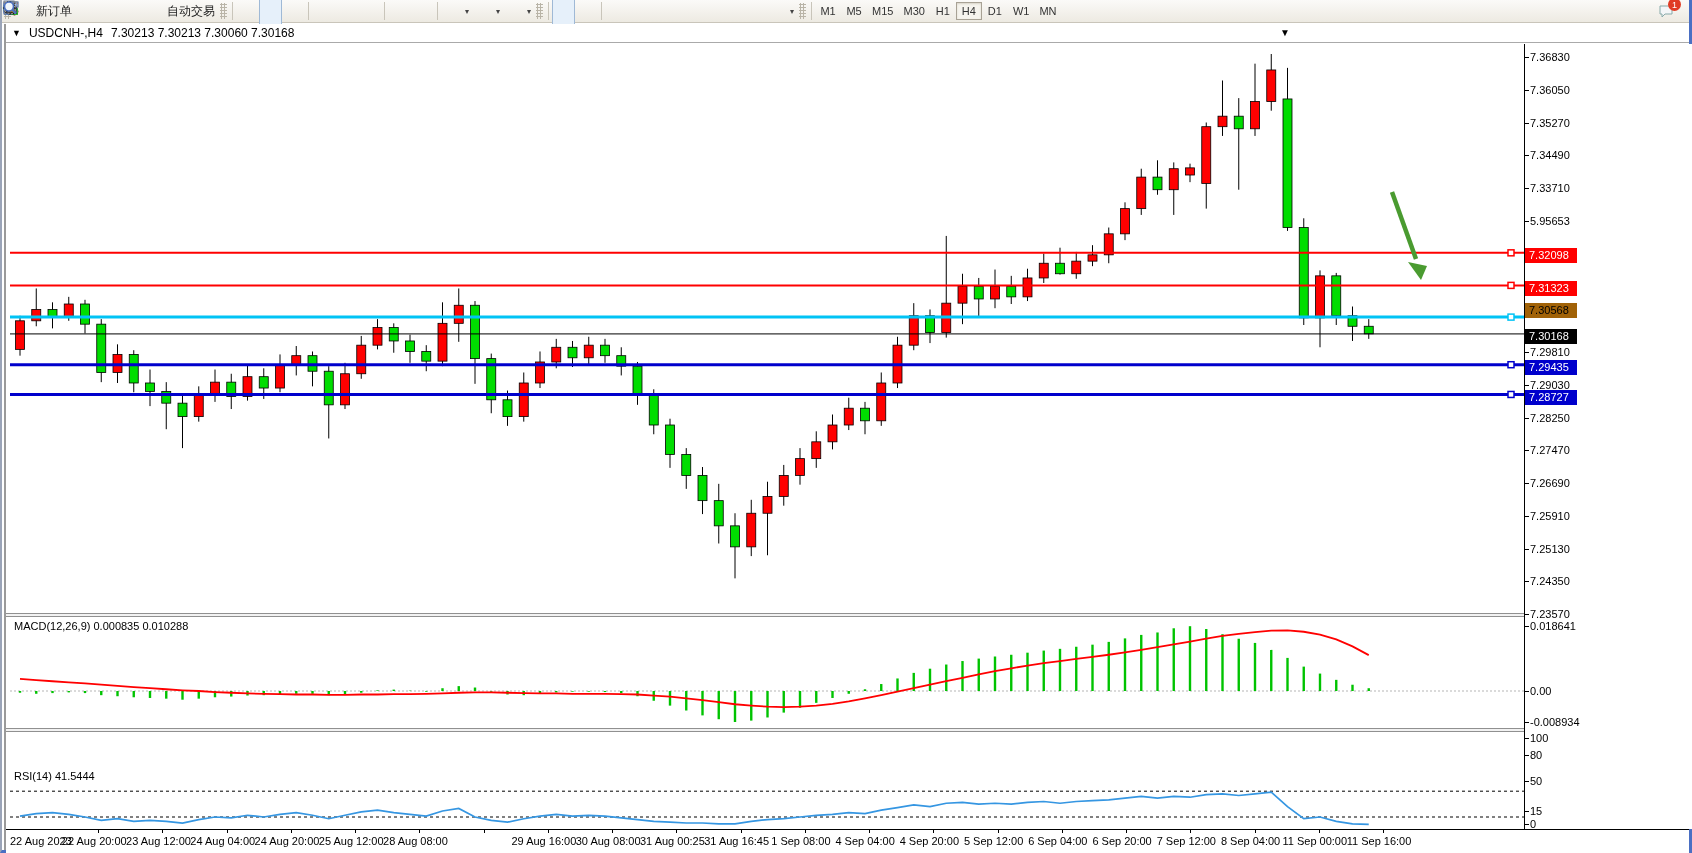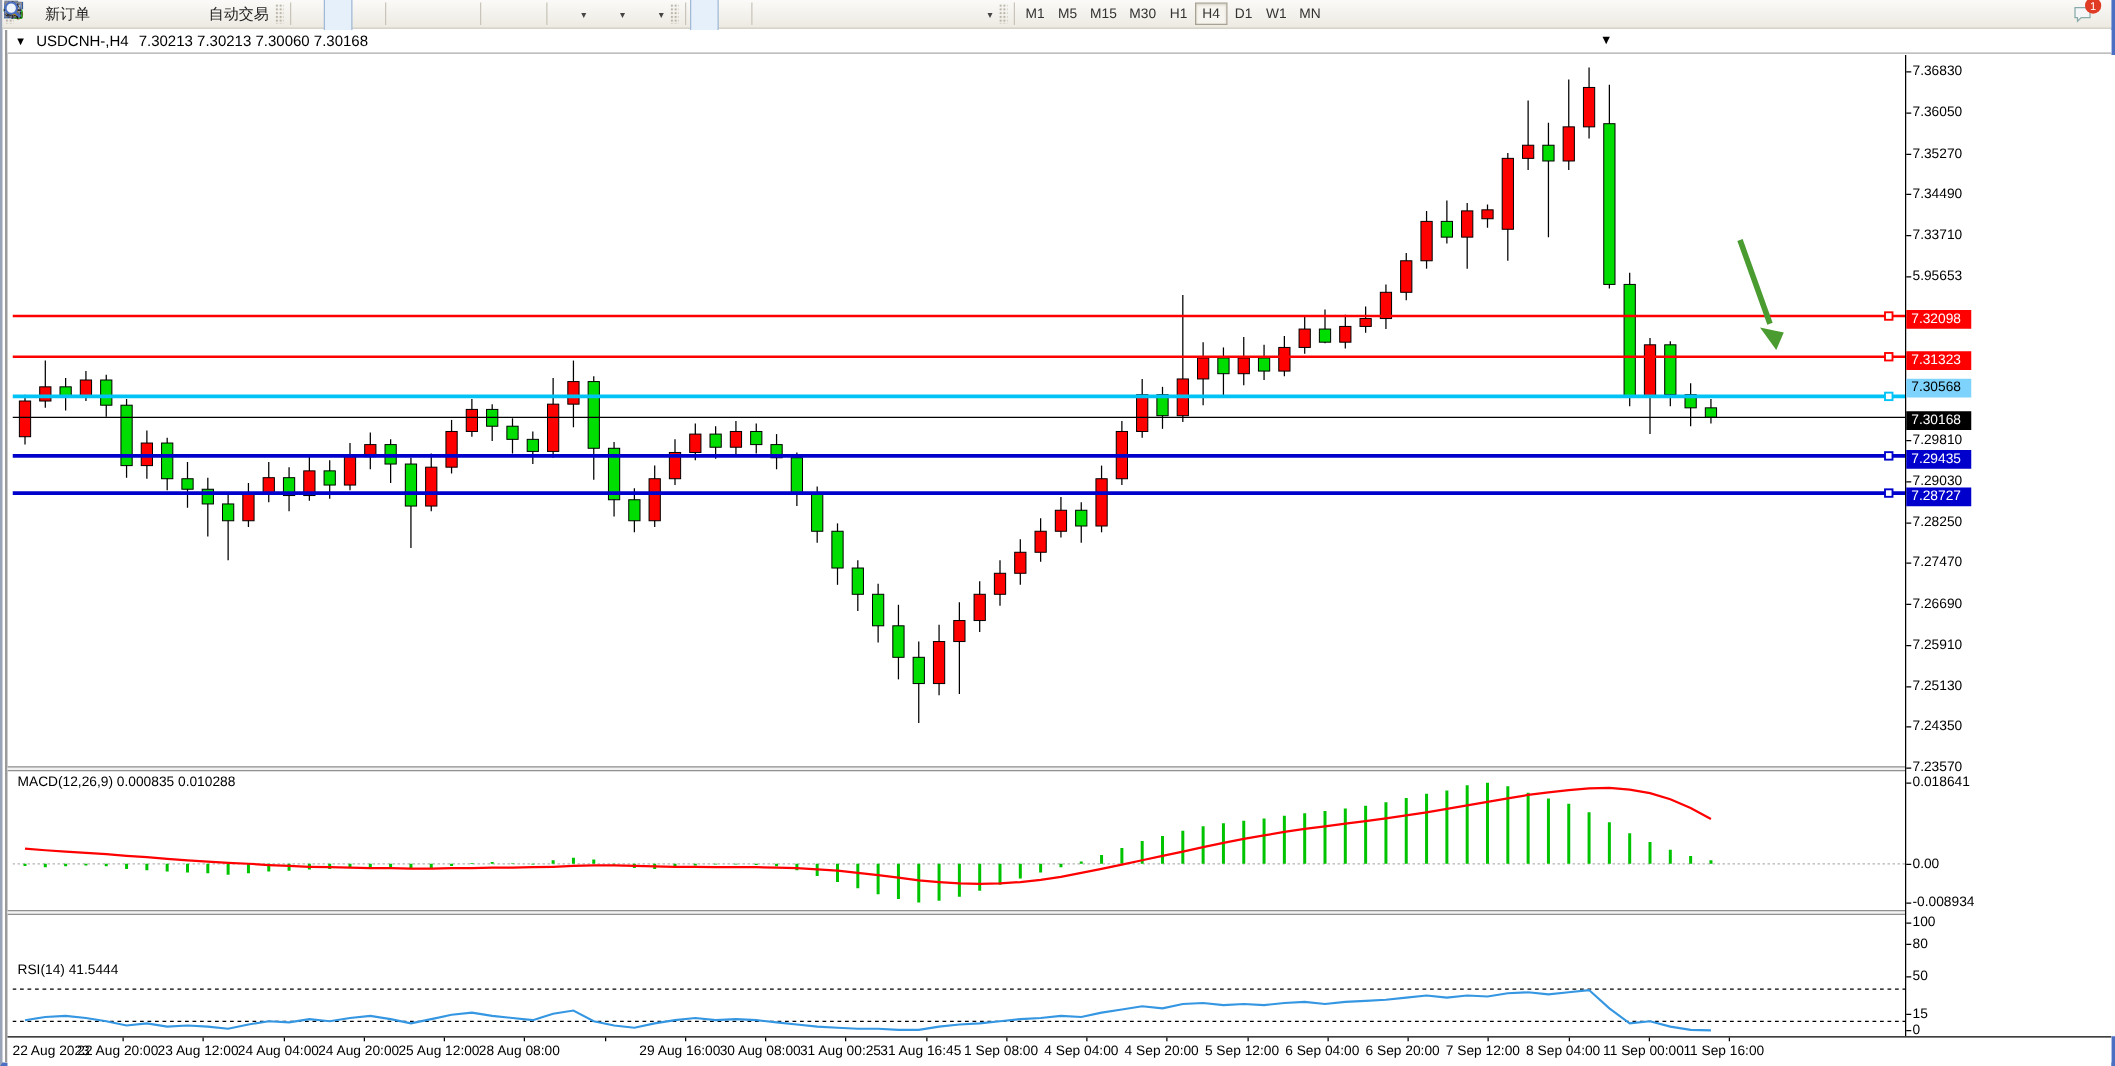--- a/index.html
+++ b/index.html
@@ -688,21 +688,21 @@
         <div class="tick" style="top: 465.824px;">7.25910</div>
         <div class="tickmark" style="top: 471.824px;"></div>
         <div class="tick" style="top: 498.597px;">7.25130</div>
         <div class="tickmark" style="top: 504.597px;"></div>
         <div class="tick" style="top: 531.37px;">7.24350</div>
         <div class="tickmark" style="top: 537.37px;"></div>
         <div class="tick" style="top: 564.143px;">7.23570</div>
         <div class="tickmark" style="top: 570.143px;"></div>
         <div class="ptag" style="top: 204.324px; background: rgb(255, 0, 0); color: rgb(255, 255, 255);">7.32098</div>
         <div class="ptag" style="top: 236.887px; background: rgb(255, 0, 0); color: rgb(255, 255, 255);">7.31323</div>
-        <div class="ptag" style="top: 259px; background: #7dd3fc; color: rgb(0, 0, 0);">7.30568</div>
+        <div class="ptag" style="top: 259px; background: #a16207; color: rgb(0, 0, 0);">7.30568</div>
         <div class="ptag" style="top: 285.416px; background: rgb(0, 0, 0); color: rgb(255, 255, 255);">7.30168</div>
         <div class="ptag" style="top: 316.214px; background: rgb(0, 0, 204); color: rgb(255, 255, 255);">7.29435</div>
         <div class="ptag" style="top: 345.962px; background: rgb(0, 0, 204); color: rgb(255, 255, 255);">7.28727</div>
         <div class="tick" style="top: 576.049px;">0.018641</div>
         <div class="tickmark" style="top: 582.049px;"></div>
         <div class="tick" style="top: 641px; text-align: right;">0.00</div>
         <div class="tickmark" style="top: 647px;"></div>
         <div class="tick" style="top: 672.129px;">-0.008934</div>
         <div class="tickmark" style="top: 678.129px;"></div>
         <div class="tick" style="top: 688px;">100</div>

